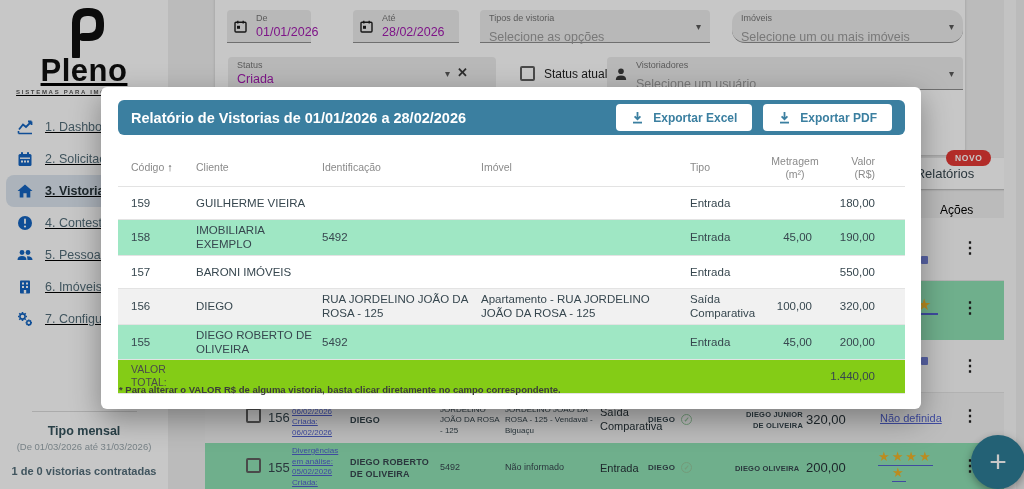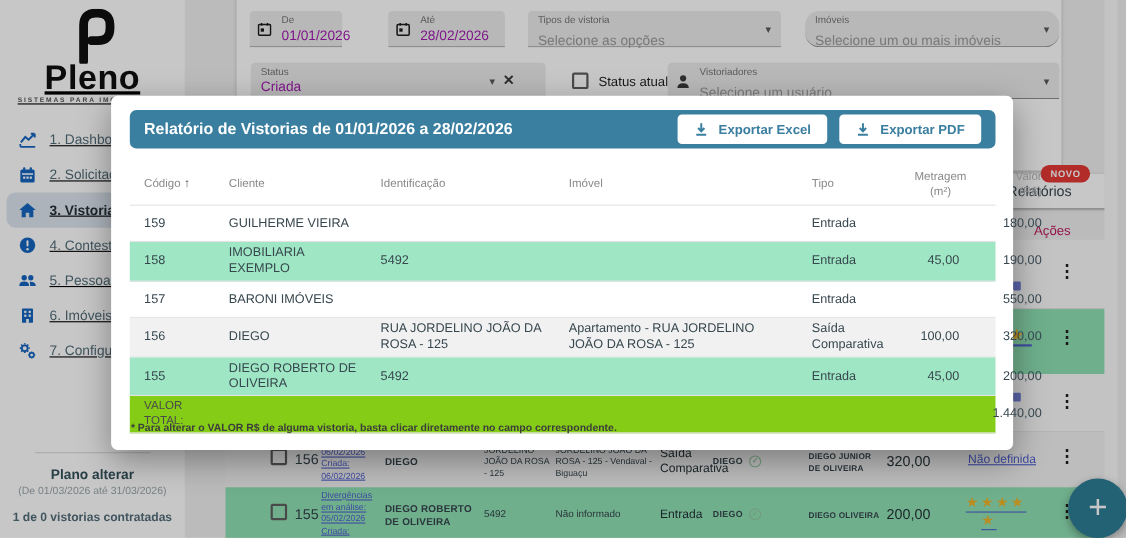--- a/index.html
+++ b/index.html
@@ -40,21 +40,21 @@
   .check-row { position:absolute; left:305px; top:76px; display:flex; align-items:center; gap:9px; }
   .cbox { width:15px; height:15px; border:2px solid #5f5f5f; border-radius:2px; background:transparent; cursor:pointer; }
   .cbox-label { font-size:12px; color:#1e1e1e; font-weight:500; }
 
   
   .tab-btn { position:absolute; left:880px; top:158px; width:130px; height:31px; background:#fff; border-radius:4px;
              box-shadow:0 1px 2px rgba(0,0,0,0.25); display:flex; align-items:center; justify-content:center;
              font-size:13px; color:#37474f; z-index:1; cursor:pointer; }
   .novo-badge { position:absolute; left:946px; top:150px; padding:3px 9px; background:#e53935; color:#fff;
                 font-size:8.5px; font-weight:bold; border-radius:9px; letter-spacing:0.6px; z-index:2; }
-  .acoes-hd { position:absolute; left:940px; top:203px; font-size:12px; color:#be185d; z-index:1; }
+  .acoes-hd { position:absolute; left:940px; top:203px; font-size:12px; color:#000000; z-index:1; }
   .bg-row { position:absolute; left:205px; width:809px; z-index:1; }
   .row-a { top:218px; height:63px; background:#fafafa; border-bottom:1px solid #e4e4e4; }
   .row-b { top:281px; height:59px; background:#8fe0b4; }
   .row-c { top:340px; height:53px; background:#fafafa; border-bottom:1px solid #e4e4e4; }
   .row-156 { top:393px; height:50px; background:#f3f3f3; }
   .row-155 { top:443px; height:46px; background:#8fe0b4; }
   .kebab { position:absolute; left:962px; font-size:16px; font-weight:bold; color:#212121; line-height:1;
            letter-spacing:0; cursor:pointer; z-index:1; }
   .bg-star { position:absolute; left:917px; top:295px; font-size:16px; color:#f0b429; z-index:1; }
   .bg-star-line { position:absolute; left:912px; top:313px; width:26px; height:2px; background:#5161ce; z-index:1; }
@@ -88,21 +88,21 @@
   .modal { position:absolute; left:101px; top:87px; width:820px; height:322px; background:#fff; border-radius:6px;
            z-index:20; box-shadow:0 10px 30px rgba(0,0,0,0.35); }
   .modal-header { position:absolute; left:17px; top:13px; width:787px; height:35px; background:#3b7fa0;
                   border-radius:6px; display:flex; align-items:center; padding:0 13px; }
   .modal-title { color:#fff; font-size:14.5px; font-weight:bold; }
   .export-btns { margin-left:auto; display:flex; gap:11px; }
   .export-btn { background:#fff; border:none; border-radius:4px; height:27px; padding:0 15px; display:flex;
                 align-items:center; gap:9px; color:#3b7fa0; font-size:12px; font-weight:bold; cursor:pointer; }
   .report-table { position:absolute; left:17px; top:63px; width:787px; }
   .trow { display:grid; grid-template-columns:78px 126px 159px 209px 78px 60px 77px; align-items:center;
-          border-bottom:1px solid #e3e3e3; min-height:33px; font-size:11.5px; color:#37474f; line-height:1.25;gap:12px; }
+          border-bottom:1px solid #e3e3e3; min-height:33px; font-size:11.5px; color:#37474f; line-height:1.25; }
   .trow > div { padding:3px 6px 3px 0; }
   .trow .col-code { padding-left:13px; }
   .trow .col-met { text-align:right; padding-right:16px; }
   .trow .col-val { text-align:right; padding-right:30px; }
   .thead { min-height:37px; font-size:10.5px; color:#8a8a8a; border-bottom:1px solid #e3e3e3; }
   .thead .col-met { text-align:center; padding-right:6px; line-height:1.2; }
   .sort-arrow { color:#555; font-size:11px; margin-left:3px; }
   .r-green { background:#9fe7c4; }
   .r-gray { background:#f1f1f1; }
   .r-total { background:#84cc16; font-size:10.5px; color:#4a4a4a; min-height:31px; }
@@ -187,21 +187,21 @@
               <circle cx="11.8" cy="11.8" r="2" fill="none"></circle>
               <path d="M11.8 8.6 V9.6 M11.8 14 V15 M8.6 11.8 H9.6 M14 11.8 H15 M9.6 9.6 L10.3 10.3 M13.3 13.3 L14 14 M14 9.6 L13.3 10.3 M10.3 13.3 L9.6 14"></path>
             </g>
           </svg>
         <span class="nav-label">7. Configurações</span>
       </div>
     </div>
 
     <div class="plan">
       <div class="plan-divider"></div>
-      <div class="plan-title">Plano alterar</div>
+      <div class="plan-title">Tipo mensal</div>
       <div class="plan-period">(De 01/03/2026 até 31/03/2026)</div>
       <div class="plan-usage">1 de 0 vistorias contratadas</div>
     </div>
   </div>
 
   <div class="filter-card">
     <div class="field with-icon" style="left:12px; top:20px; width:84px;">
       <svg class="cal-icon" width="13" height="13" viewBox="0 0 13 13">
           <rect x="1" y="2.2" width="11" height="9.8" rx="1" fill="none" stroke="#1c1c1c" stroke-width="1.4"></rect>
           <path d="M3.8 0.8 V3.4 M9.2 0.8 V3.4" stroke="#1c1c1c" stroke-width="1.4"></path>
@@ -279,21 +279,21 @@
     <a>Em análise: 06/02/2026</a>
     <a>Criada: 06/02/2026</a>
   </div>
   <div class="cell c-name" style="left:350px; top:414px; width:85px;">DIEGO</div>
   <div class="cell c-small" style="left:440px; top:405px; width:62px;">JORDELINO JOÃO DA ROSA - 125</div>
   <div class="cell c-small" style="left:505px; top:405px; width:88px;">JORDELINO JOÃO DA ROSA - 125 - Vendaval - Biguaçu</div>
   <div class="cell c-tipo" style="left:600px; top:406px; width:54px;">Saída Comparativa</div>
   <div class="cell c-vist" style="left:648px; top:414px;">
     <span>DIEGO</span><span class="check-circle">✓</span>
   </div>
-  <div class="cell c-resp" style="left:735px; top:410px; width:68px;">DIEGO JUNIOR DE OLIVEIRA</div>
+  <div class="cell c-resp" style="left:735px; top:410px; width:68px;text-align:right;">DIEGO JUNIOR DE OLIVEIRA</div>
   <div class="cell c-val" style="left:806px; top:412px;">320,00</div>
   <div class="cell c-link" style="left:880px; top:412px;">Não definida</div>
 
   <div class="cell c-check" style="left:246px; top:458px;"></div>
   <div class="cell c-code" style="left:268px; top:460px;">155</div>
   <div class="cell c-links" style="left:292px; top:446px;">
     <a>Divergências em análise: 05/02/2026</a>
     <a>Criada:</a>
   </div>
   <div class="cell c-name" style="left:350px; top:456px; width:85px;">DIEGO ROBERTO DE OLIVEIRA</div>

